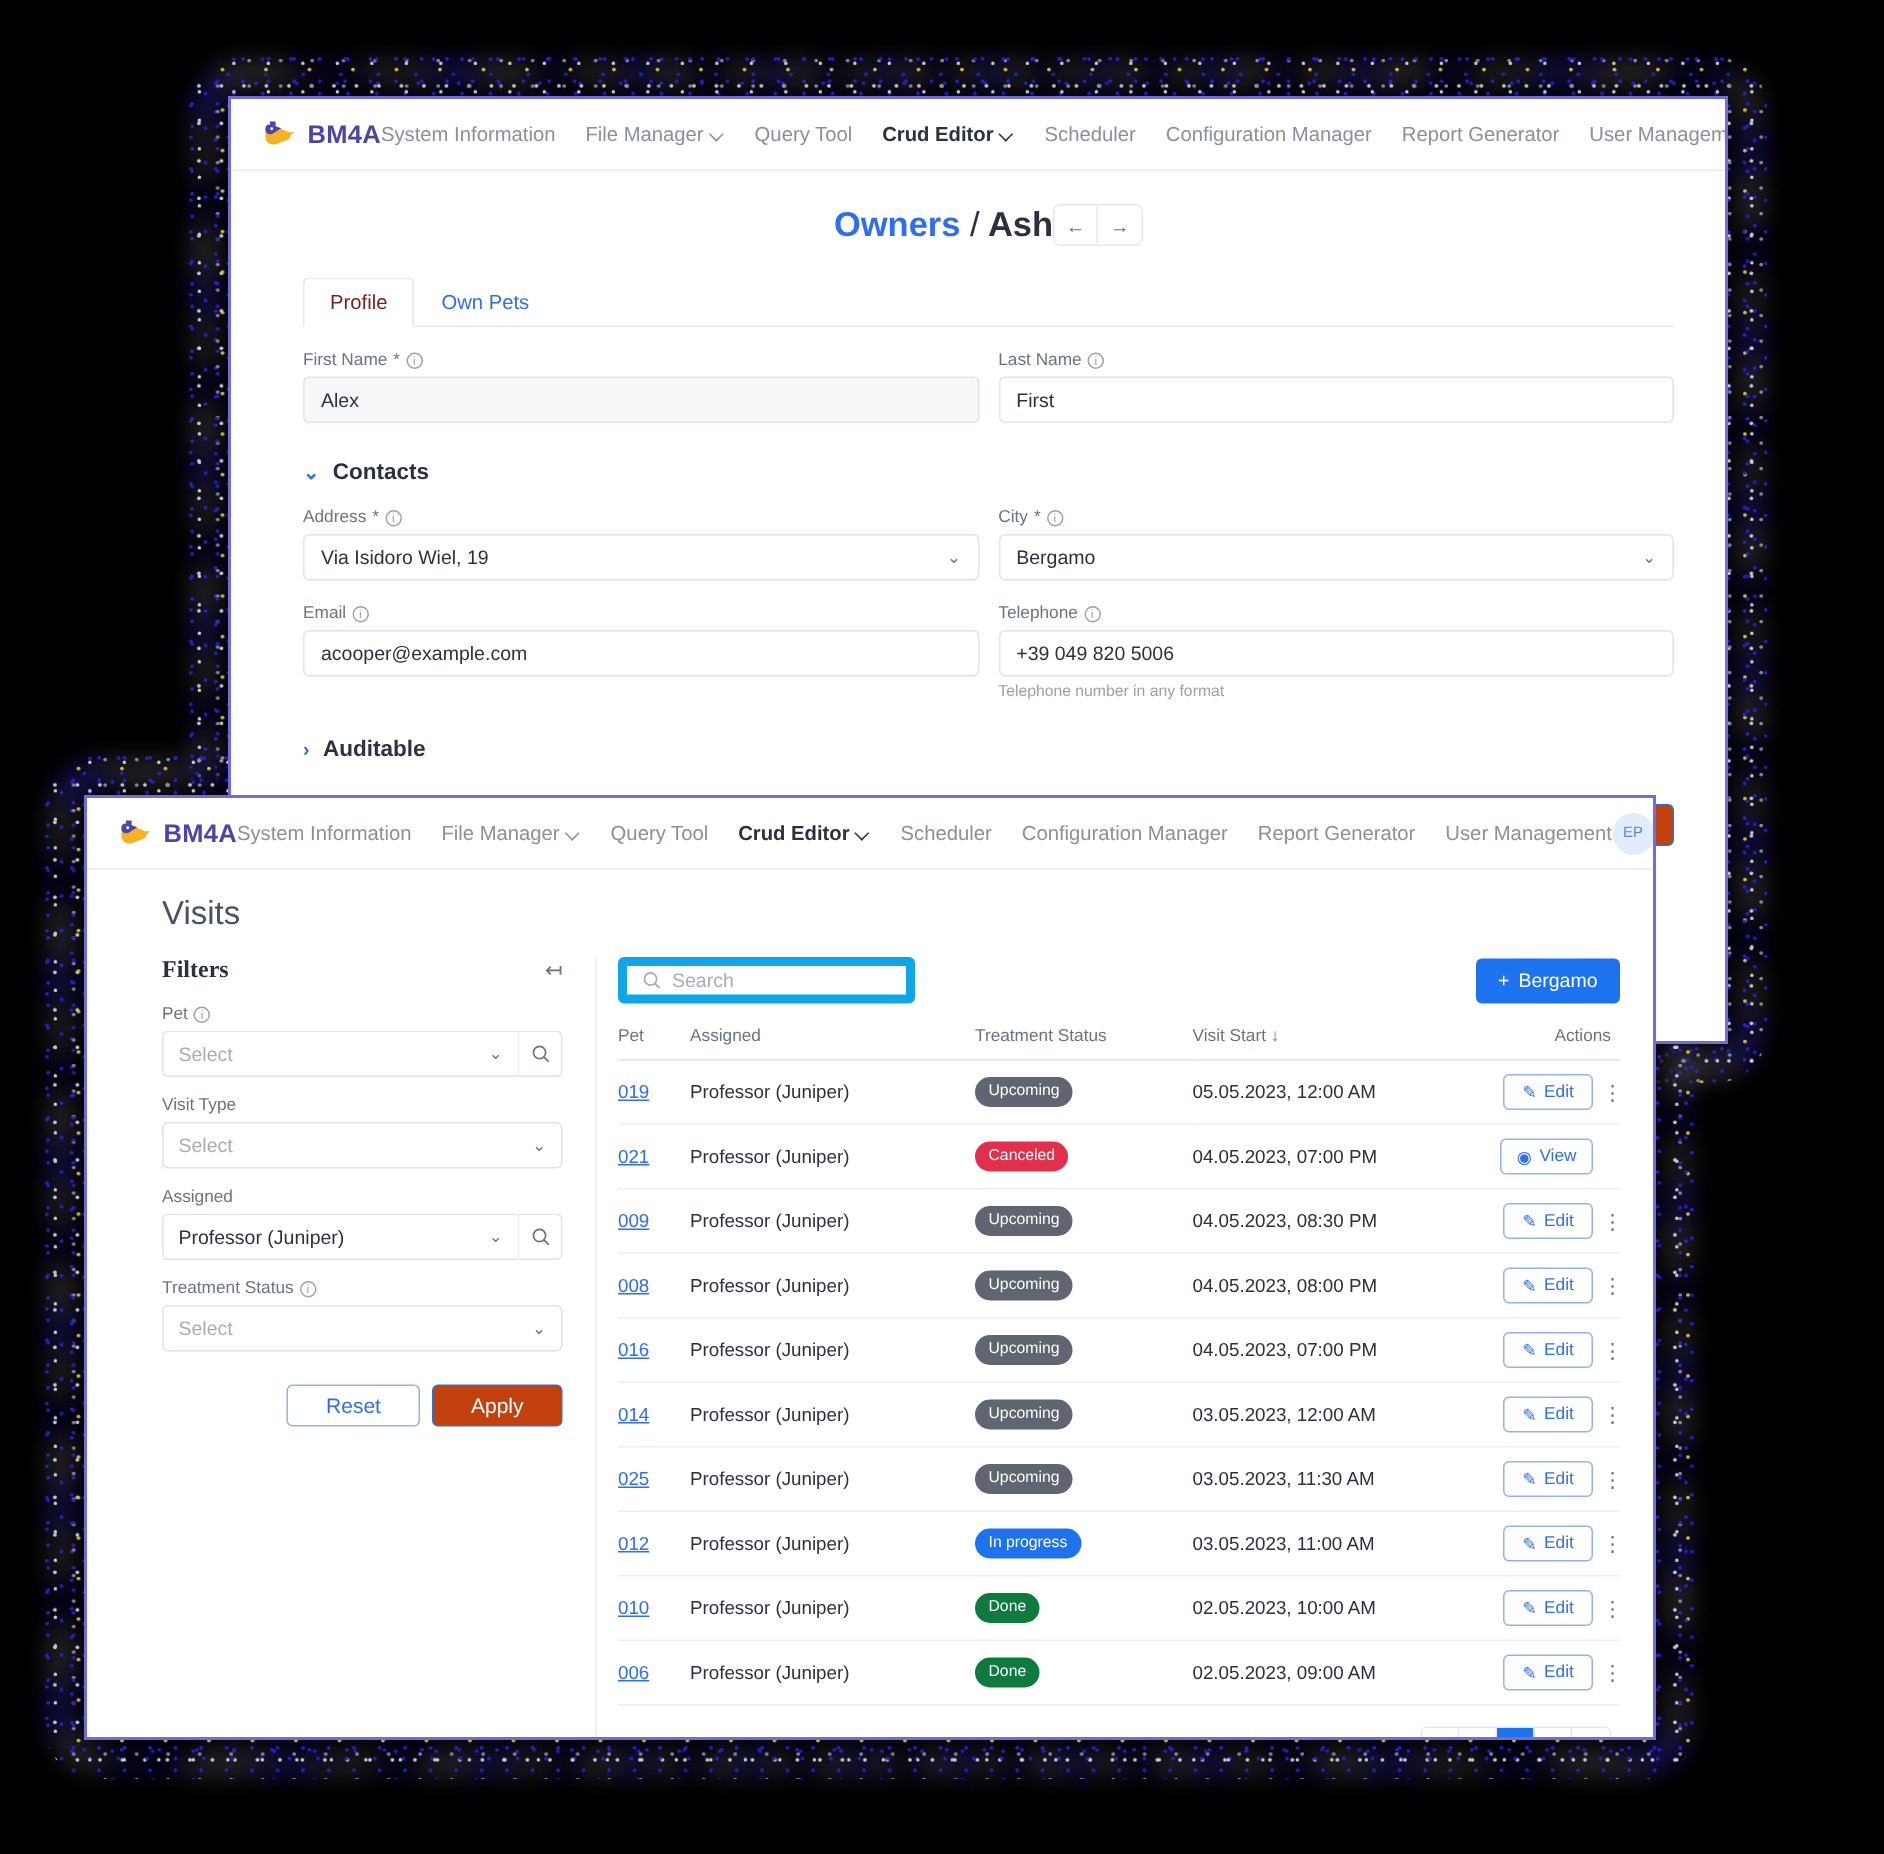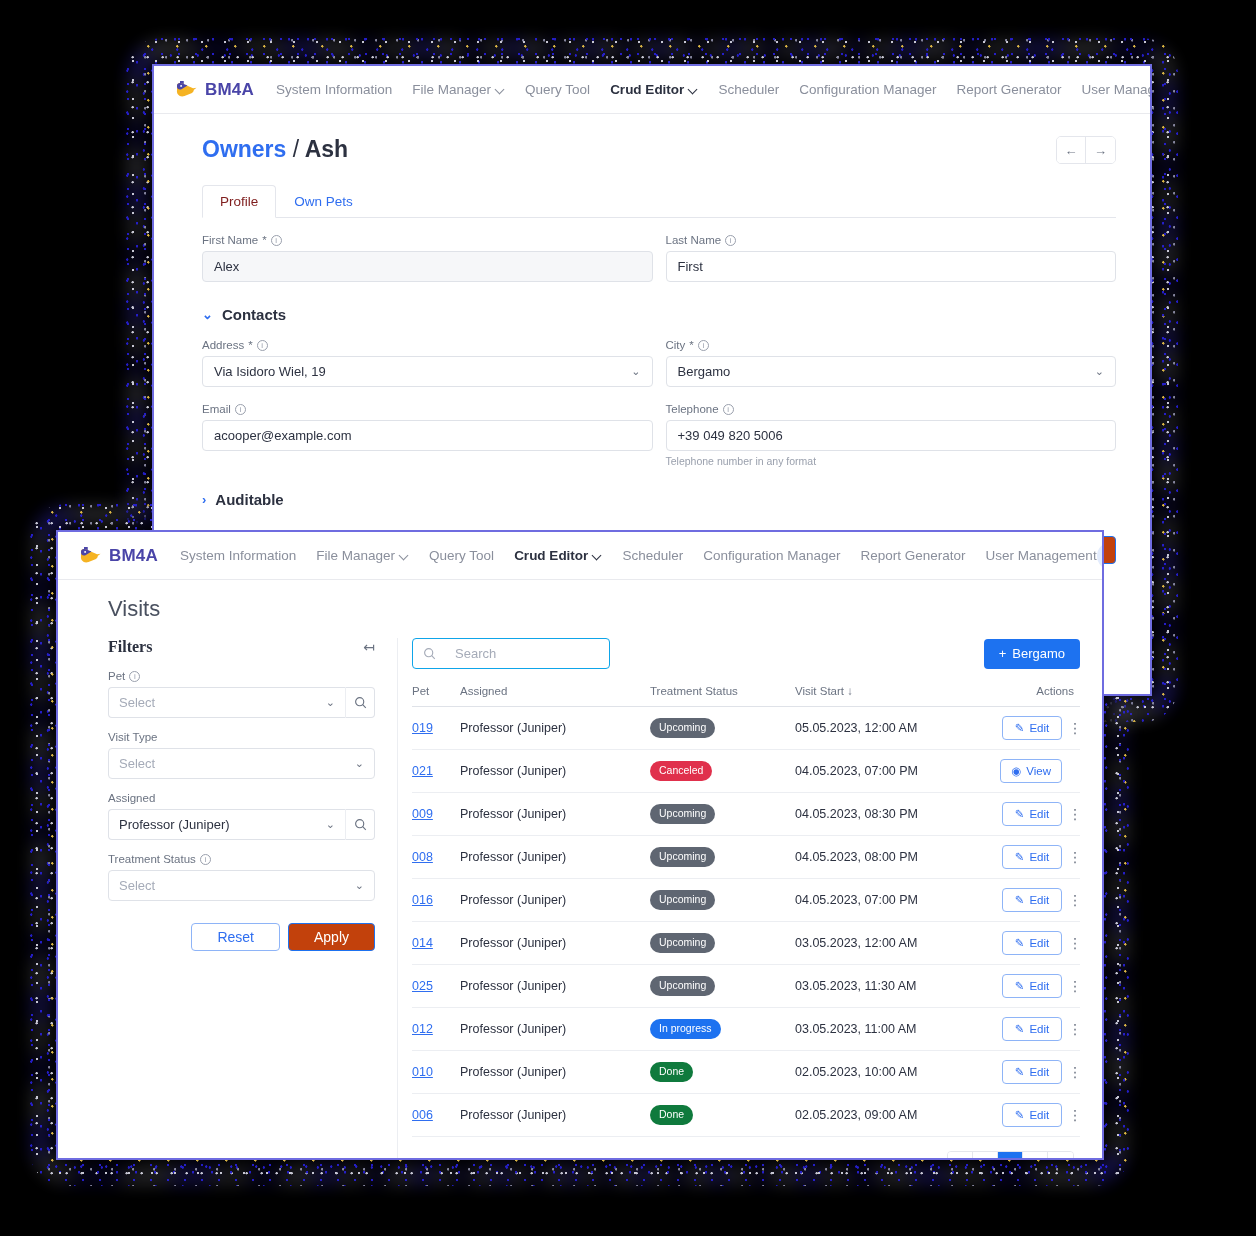--- a/index.html
+++ b/index.html
@@ -61,21 +61,21 @@
   .win-bot  { left: 56px;  top: 530px; width: 1048px; height: 630px; }
 
   
   .navbar {
     height: 48px;
     display: flex; align-items: center;
     padding: 0 20px;
     border-bottom: 1px solid #e9eaee;
     background: #fff;
   }
-  .brand { display: flex; align-items: center; gap: 7px; margin-right: 22px; }
+  .brand { display: flex; align-items: center; gap: 7px; }
   .brand-mark { width: 24px; height: 22px; flex: 0 0 auto; }
   .brand-text { font-size: 17px; font-weight: bold; color: #4a45a8; letter-spacing: .2px; }
   .nav-items { display: flex; align-items: center; gap: 20px; flex: 1; }
   .nav-item {
     font-size: 13.5px; color: #8a8f9c; white-space: nowrap;
     display: inline-flex; align-items: center; gap: 5px; cursor: pointer;
   }
   .nav-item.active { color: #2c3140; font-weight: bold; }
   .caret { display:inline-block; width:9px; height:9px; position: relative; }
   .caret::before{
@@ -85,21 +85,21 @@
   }
   .avatar {
     width: 28px; height: 28px; border-radius: 50%;
     background: #e3ecfd; color: #5d86d8;
     font-size: 10px; display: flex; align-items: center; justify-content: center;
     flex: 0 0 auto;
   }
 
   
   .owners-body { padding: 22px 34px 0 48px; }
-  .owners-head { display: flex; align-items: flex-start; justify-content: space-between; }
+  .owners-head { display: flex; align-items: flex-start; justify-content: center; }
   .crumb { font-size: 23px; font-weight: bold; color: #2c3140; }
   .crumb .lnk { color: #2f6ef0; }
   .crumb .sep { color: #2c3140; font-weight: normal; }
   .navbtns { display: flex; border: 1px solid #e4e6ec; border-radius: 5px; overflow: hidden; }
   .navbtns button {
     width: 29px; height: 26px; background: #fff; border: none;
     border-right: 1px solid #e4e6ec; color: #6b7382; font-size: 13px; cursor: pointer;
   }
   .navbtns button:last-child { border-right: none; }
 
@@ -167,22 +167,22 @@
   .searchbtn {
     width: 30px; height: 31px; border: 1px solid #dfe2e8; border-left: 1px solid #eceef2;
     border-radius: 0 4px 4px 0; background: #fff; display: flex; align-items: center;
     justify-content: center; cursor: pointer; color: #6b7382;
   }
   .filter-btns { display: flex; justify-content: flex-end; gap: 8px; margin-top: 22px; }
 
   .tablewrap { flex: 1; padding-left: 14px; }
   .table-top { display: flex; align-items: center; justify-content: space-between; margin-bottom: 16px; }
   .searchbox {
-    width: 198px; height: 31px; border: 1px solid #0ea5e9; border-radius: 4px;
-    display: flex; align-items: center; gap: 19px; padding: 0 10px; font-size: 13px; color: #a5abb8;
+    width: 198px; height: 31px; border: 6px solid #0ea5e9; border-radius: 4px;
+    display: flex; align-items: center; gap: 7px; padding: 0 10px; font-size: 13px; color: #a5abb8;
   }
   .create-btn {
     background: #1d72f0; color: #fff; border: none; border-radius: 4px;
     height: 30px; padding: 0 15px; font-size: 13px; display: inline-flex;
     align-items: center; gap: 6px; cursor: pointer;
   }
   table { width: 100%; border-collapse: collapse; }
   thead th {
     font-size: 11.5px; font-weight: normal; color: #6b7382;
     text-align: left; padding: 0 0 9px 0; border-bottom: 1.5px solid #dfe2e8;

